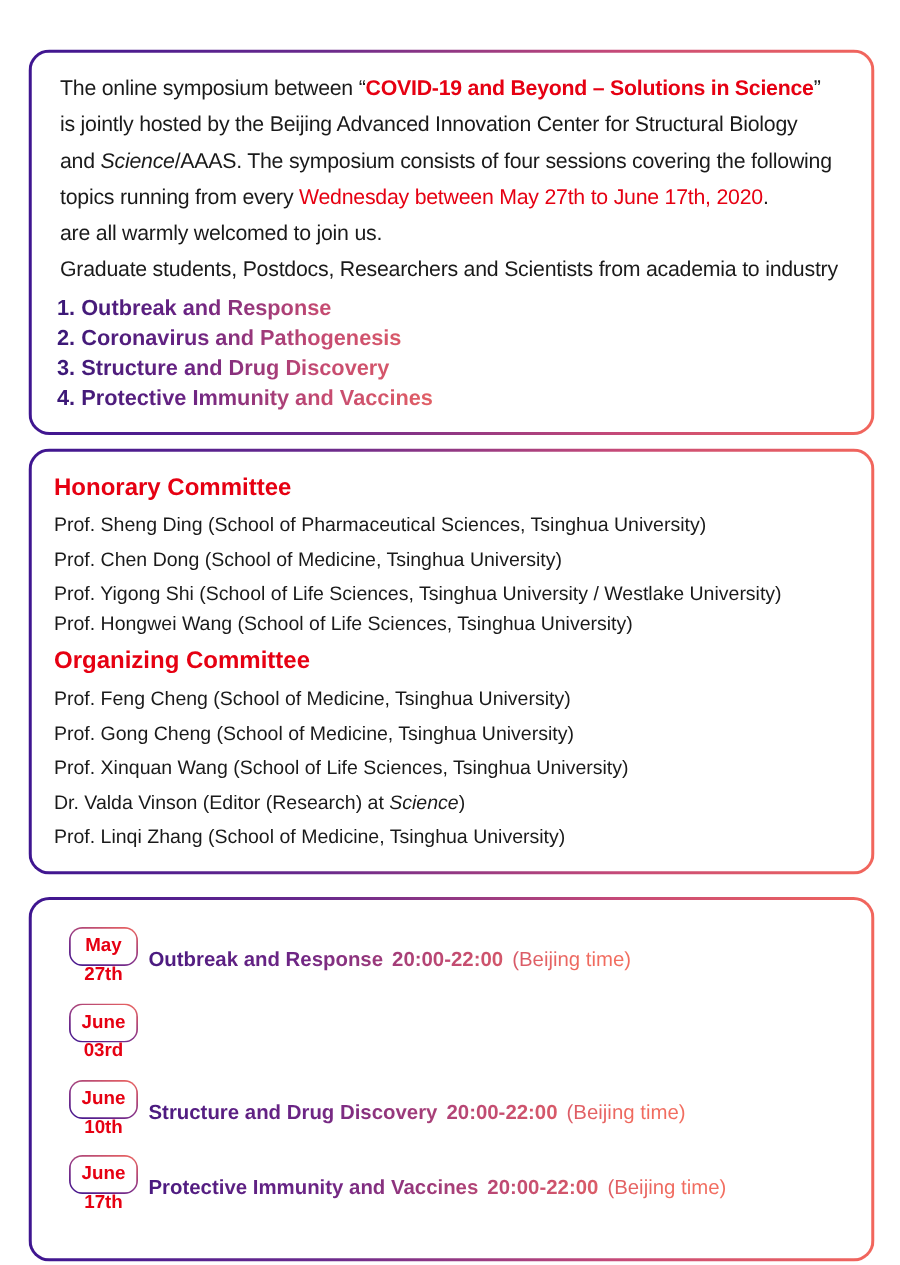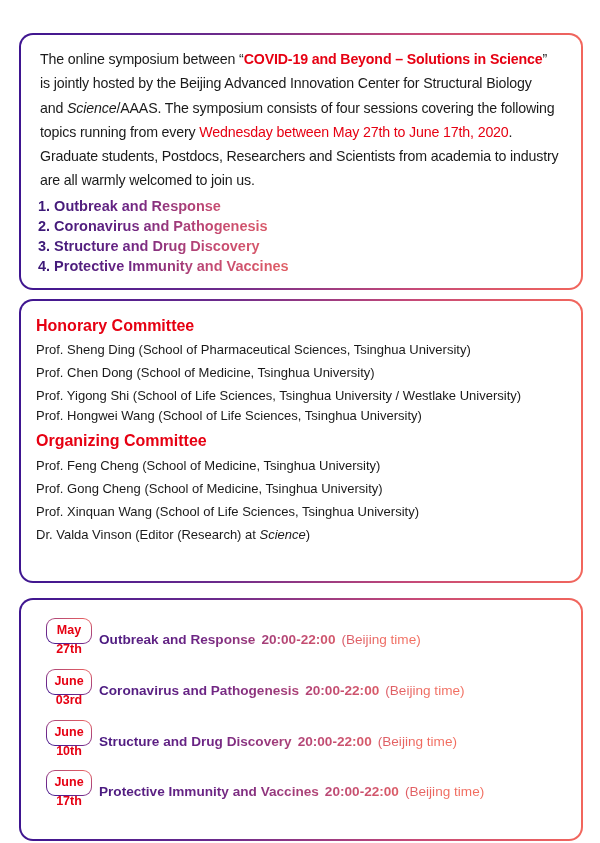--- a/index.html
+++ b/index.html
@@ -73,22 +73,22 @@
   </style>
 </head>
 <body>
 
 <div class="card" id="card-intro">
   <div class="intro-text">
     <div><span>The online symposium between “</span><span class="red bold">COVID-19 and Beyond – Solutions in Science</span><span>”</span></div>
     <div>is jointly hosted by the Beijing Advanced Innovation Center for Structural Biology</div>
     <div><span>and </span><span class="ital">Science</span><span>/AAAS. The symposium consists of four sessions covering the following</span></div>
     <div><span>topics running from every </span><span class="red">Wednesday between May 27th to June 17th, 2020</span><span>.</span></div>
+    <div>are all warmly welcomed to join us.</div>
     <div>Graduate students, Postdocs, Researchers and Scientists from academia to industry</div>
-    <div>are all warmly welcomed to join us.</div>
   </div>
   <div class="topics">
     <div class="topic">1. Outbreak and Response</div>
     <div class="topic">2. Coronavirus and Pathogenesis</div>
     <div class="topic">3. Structure and Drug Discovery</div>
     <div class="topic">4. Protective Immunity and Vaccines</div>
   </div>
 </div>
 
 <div class="card" id="card-committee">
@@ -98,40 +98,38 @@
     <div class="cm-item">Prof. Chen Dong (School of Medicine, Tsinghua University)</div>
     <div class="cm-item">Prof. Yigong Shi (School of Life Sciences, Tsinghua University / Westlake University)</div>
     <div class="cm-item" style="margin-top:-3px;">Prof. Hongwei Wang (School of Life Sciences, Tsinghua University)</div>
   </div>
   <div class="cm-head" style="top:131px;">Organizing Committee</div>
   <div class="cm-list" style="top:153px;">
     <div class="cm-item">Prof. Feng Cheng (School of Medicine, Tsinghua University)</div>
     <div class="cm-item">Prof. Gong Cheng (School of Medicine, Tsinghua University)</div>
     <div class="cm-item">Prof. Xinquan Wang (School of Life Sciences, Tsinghua University)</div>
     <div class="cm-item"><span>Dr. Valda Vinson (Editor (Research) at </span><span class="ital">Science</span><span>)</span></div>
+    <div class="cm-item">Prof. Linqi Zhang (School of Medicine, Tsinghua University)</div>
   </div>
 </div>
 
 <div class="card" id="card-schedule">
   <div class="session" style="top:18px;">
     <div class="badge">
       <span>May</span>
       <span>27th</span>
     </div>
     <div class="srow">
       <span class="t">Outbreak and Response</span><span class="tm">20:00-22:00</span><span class="bj">(Beijing time)</span>
     </div>
   </div>
   <div class="session" style="top:69px;">
     <div class="badge">
       <span>June</span>
       <span>03rd</span>
-    </div>
-    <div class="srow">
-      <span class="t">Coronavirus and Pathogenesis</span><span class="tm">20:00-22:00</span><span class="bj">(Beijing time)</span>
     </div>
   </div>
   <div class="session" style="top:120px;">
     <div class="badge">
       <span>June</span>
       <span>10th</span>
     </div>
     <div class="srow">
       <span class="t">Structure and Drug Discovery</span><span class="tm">20:00-22:00</span><span class="bj">(Beijing time)</span>
     </div>

